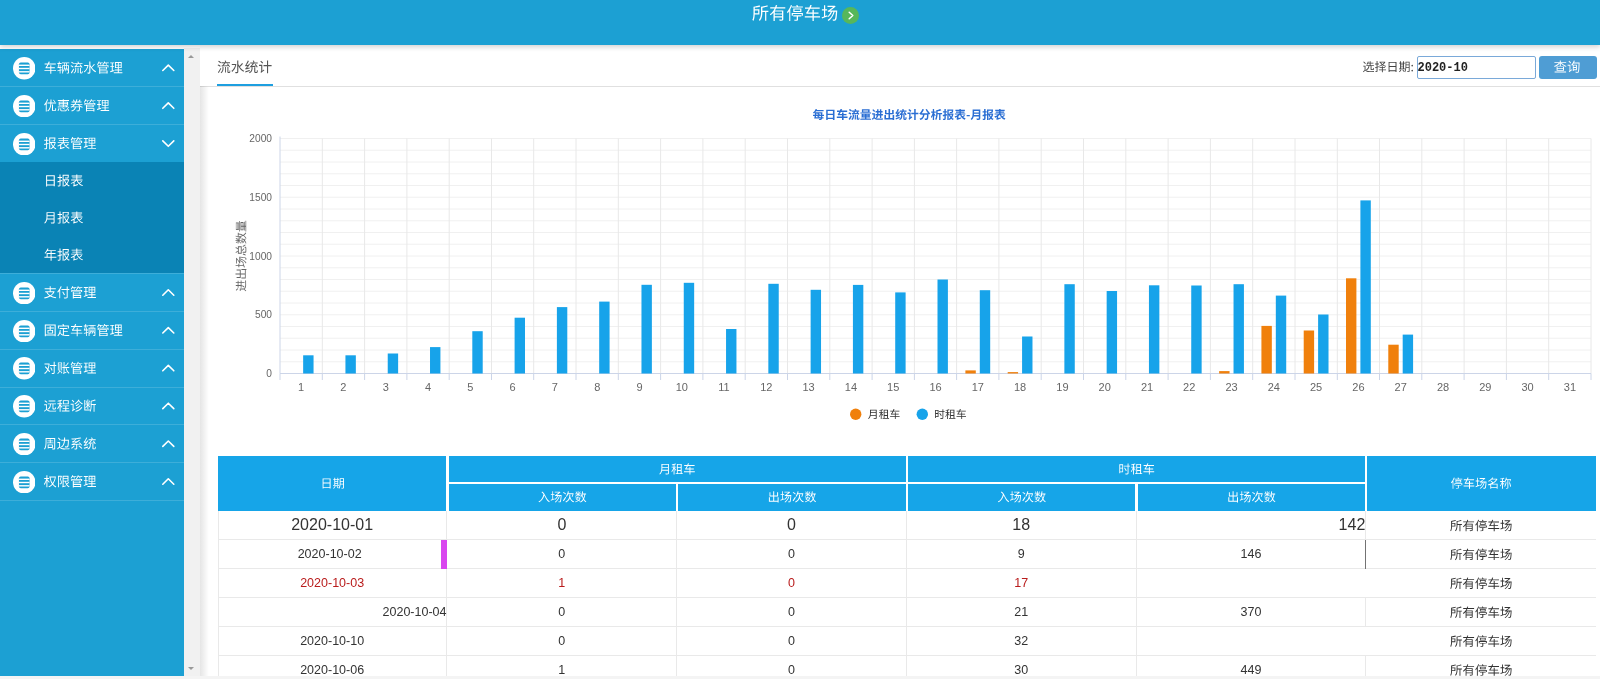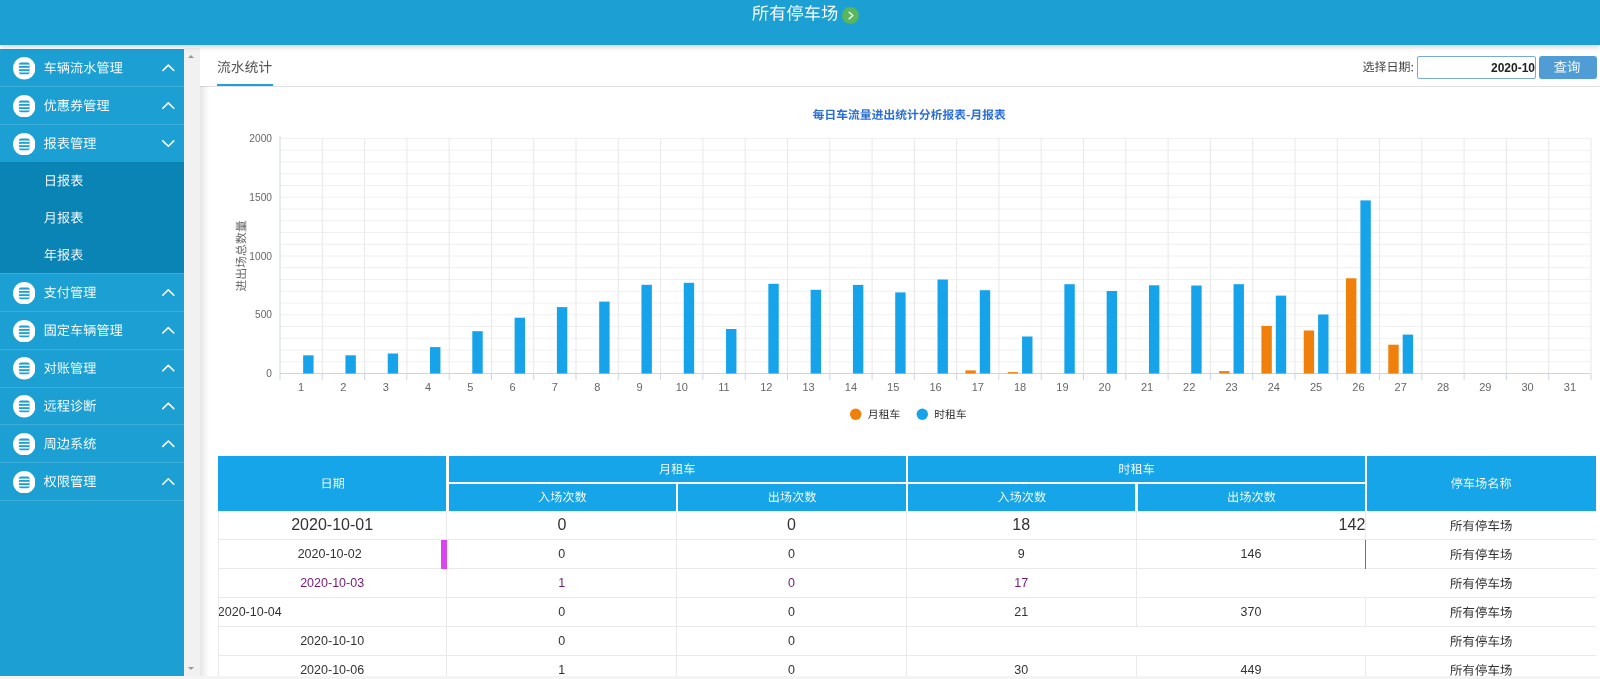--- a/index.html
+++ b/index.html
@@ -3,21 +3,21 @@
 <style>
 * { margin:0; padding:0; box-sizing:border-box; }
 html,body { width:1600px; height:679px; overflow:hidden; background:#fff; font-family:"Liberation Sans",sans-serif; }
 #hdr { position:absolute; left:0; top:0; width:1600px; height:45px; background:#1CA0D3; box-shadow:0 2px 5px rgba(0,0,0,0.18); z-index:20; }
 #green { position:absolute; left:841.9px; top:6.6px; width:17.1px; height:17.1px; border-radius:50%; background:#57B75A; }
 #scroll { position:absolute; left:184px; top:47.8px; bottom:0; width:15.5px; background:#f1f1f1; z-index:5; }
 .arr { width:0; height:0; position:absolute; left:3px; }
 #content-shadow { position:absolute; left:200px; top:86px; bottom:0; width:9px; background:linear-gradient(to right, rgba(0,0,0,0.10), rgba(0,0,0,0)); z-index:9; }
 #tabbar { position:absolute; left:200px; top:45px; width:1400px; height:41.5px; background:#fff; border-bottom:1px solid #e0e0e0; }
 #tabline { position:absolute; left:17px; top:38.9px; width:55.5px; height:2.3px; background:#1E9FE0; }
-#datebox { position:absolute; left:1416.5px; top:55.5px; width:119.5px; height:23.5px; border:1px solid #7aa9d9; border-radius:2px; background:#fff; font-size:12px; font-weight:bold; color:#222; text-align:right; line-height:22px; }
+#datebox { position:absolute; left:1416.5px; top:55.5px; width:119.5px; height:23.5px; border:1px solid #7aa9d9; border-radius:2px; background:#fff; font-size:12px; font-weight:bold; color:#222; text-align:left; line-height:22px;font-family:Liberation Mono, monospace; }
 #btn { position:absolute; left:1539px; top:55.5px; width:58px; height:23.5px; background:#4F9DD4; border-radius:3px; }
 </style></head>
 <body>
 <div id="hdr">
     <div id="green"><svg width="17" height="17" viewBox="0 0 17 17">
         <polyline points="7.2,5.3 10.8,8.55 7.2,11.8" fill="none" stroke="#fff" stroke-width="1.5" stroke-linecap="round" stroke-linejoin="round"></polyline>
       </svg></div>
   </div>
 <div style="position:absolute;left:0;top:48.5px;width:184px;bottom:0;background:#1CA0D3">
     <div style="position:absolute;left:0;top:113.4px;width:184px;height:111.3px;background:#0A83B5"></div>
@@ -323,39 +323,40 @@
       <div style="position:absolute;left:1148.5px;top:0;width:229.7px;height:28.9px"></div>
     </div>
     <div style="position:absolute;left:0;top:84.7px;width:1378.2px;height:28.9px;border-bottom:1px solid #e9e9e9;font-size:12.5px;color:#333">
       <div style="position:absolute;left:0.0px;top:0;width:229.7px;height:28.9px;line-height:28.9px;text-align:center;border-right:6px solid #d946ef">2020-10-02</div>
       <div style="position:absolute;left:229.7px;top:0;width:229.7px;height:28.9px;line-height:28.9px;text-align:center;border-right:1px solid #e9e9e9">0</div>
       <div style="position:absolute;left:459.4px;top:0;width:229.7px;height:28.9px;line-height:28.9px;text-align:center;border-right:1px solid #e9e9e9">0</div>
       <div style="position:absolute;left:689.1px;top:0;width:229.7px;height:28.9px;line-height:28.9px;text-align:center;border-right:1px solid #e9e9e9">9</div>
       <div style="position:absolute;left:918.8px;top:0;width:229.7px;height:28.9px;line-height:28.9px;text-align:center;border-right:1px solid #737373">146</div>
       <div style="position:absolute;left:1148.5px;top:0;width:229.7px;height:28.9px"></div>
     </div>
-    <div style="position:absolute;left:0;top:113.6px;width:1378.2px;height:28.9px;border-bottom:1px solid #e9e9e9;font-size:12.5px;color:#701a75">
+    <div style="position:absolute;left:0;top:113.6px;width:1378.2px;height:28.9px;border-bottom:1px solid #e9e9e9;font-size:12.5px;color:#b91c1c">
       <div style="position:absolute;left:0.0px;top:0;width:229.7px;height:28.9px;line-height:28.9px;text-align:center;border-right:1px solid #e9e9e9">2020-10-03</div>
       <div style="position:absolute;left:229.7px;top:0;width:229.7px;height:28.9px;line-height:28.9px;text-align:center;border-right:1px solid #e9e9e9">1</div>
       <div style="position:absolute;left:459.4px;top:0;width:229.7px;height:28.9px;line-height:28.9px;text-align:center;border-right:1px solid #e9e9e9">0</div>
       <div style="position:absolute;left:689.1px;top:0;width:229.7px;height:28.9px;line-height:28.9px;text-align:center;border-right:1px solid #e9e9e9">17</div>
       <div style="position:absolute;left:1148.5px;top:0;width:229.7px;height:28.9px"></div>
     </div>
     <div style="position:absolute;left:0;top:142.5px;width:1378.2px;height:28.9px;border-bottom:1px solid #e9e9e9;font-size:12.5px;color:#333">
-      <div style="position:absolute;left:0.0px;top:0;width:229.7px;height:28.9px;line-height:28.9px;text-align:left;border-right:1px solid #e9e9e9">2020-10-04</div>
+      <div style="position:absolute;left:0.0px;top:0;width:229.7px;height:28.9px;line-height:28.9px;text-align:right;border-right:1px solid #e9e9e9">2020-10-04</div>
       <div style="position:absolute;left:229.7px;top:0;width:229.7px;height:28.9px;line-height:28.9px;text-align:center;border-right:1px solid #e9e9e9">0</div>
       <div style="position:absolute;left:459.4px;top:0;width:229.7px;height:28.9px;line-height:28.9px;text-align:center;border-right:1px solid #e9e9e9">0</div>
       <div style="position:absolute;left:689.1px;top:0;width:229.7px;height:28.9px;line-height:28.9px;text-align:center;border-right:1px solid #e9e9e9">21</div>
       <div style="position:absolute;left:918.8px;top:0;width:229.7px;height:28.9px;line-height:28.9px;text-align:center;border-right:1px solid #e9e9e9">370</div>
       <div style="position:absolute;left:1148.5px;top:0;width:229.7px;height:28.9px"></div>
     </div>
     <div style="position:absolute;left:0;top:171.4px;width:1378.2px;height:28.9px;border-bottom:1px solid #e9e9e9;font-size:12.5px;color:#333">
       <div style="position:absolute;left:0.0px;top:0;width:229.7px;height:28.9px;line-height:28.9px;text-align:center;border-right:1px solid #e9e9e9">2020-10-10</div>
       <div style="position:absolute;left:229.7px;top:0;width:229.7px;height:28.9px;line-height:28.9px;text-align:center;border-right:1px solid #e9e9e9">0</div>
       <div style="position:absolute;left:459.4px;top:0;width:229.7px;height:28.9px;line-height:28.9px;text-align:center;border-right:1px solid #e9e9e9">0</div>
+      <div style="position:absolute;left:689.1px;top:0;width:229.7px;height:28.9px;line-height:28.9px;text-align:center;border-right:1px solid #e9e9e9">32</div>
       <div style="position:absolute;left:1148.5px;top:0;width:229.7px;height:28.9px"></div>
     </div>
     <div style="position:absolute;left:0;top:200.3px;width:1378.2px;height:28.9px;border-bottom:1px solid #e9e9e9;font-size:12.5px;color:#333">
       <div style="position:absolute;left:0.0px;top:0;width:229.7px;height:28.9px;line-height:28.9px;text-align:center;border-right:1px solid #e9e9e9">2020-10-06</div>
       <div style="position:absolute;left:229.7px;top:0;width:229.7px;height:28.9px;line-height:28.9px;text-align:center;border-right:1px solid #e9e9e9">1</div>
       <div style="position:absolute;left:459.4px;top:0;width:229.7px;height:28.9px;line-height:28.9px;text-align:center;border-right:1px solid #e9e9e9">0</div>
       <div style="position:absolute;left:689.1px;top:0;width:229.7px;height:28.9px;line-height:28.9px;text-align:center;border-right:1px solid #e9e9e9">30</div>
       <div style="position:absolute;left:918.8px;top:0;width:229.7px;height:28.9px;line-height:28.9px;text-align:center;border-right:1px solid #e9e9e9">449</div>
       <div style="position:absolute;left:1148.5px;top:0;width:229.7px;height:28.9px"></div>
     </div>

